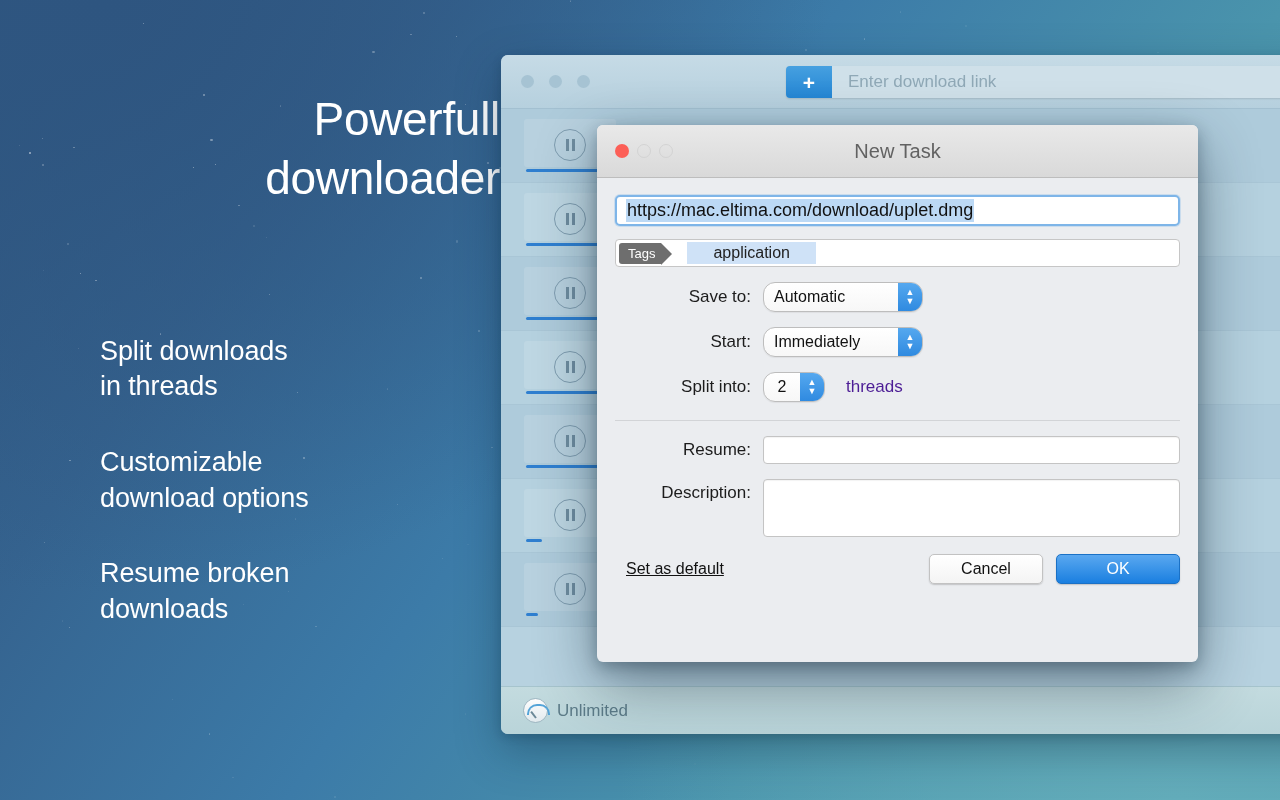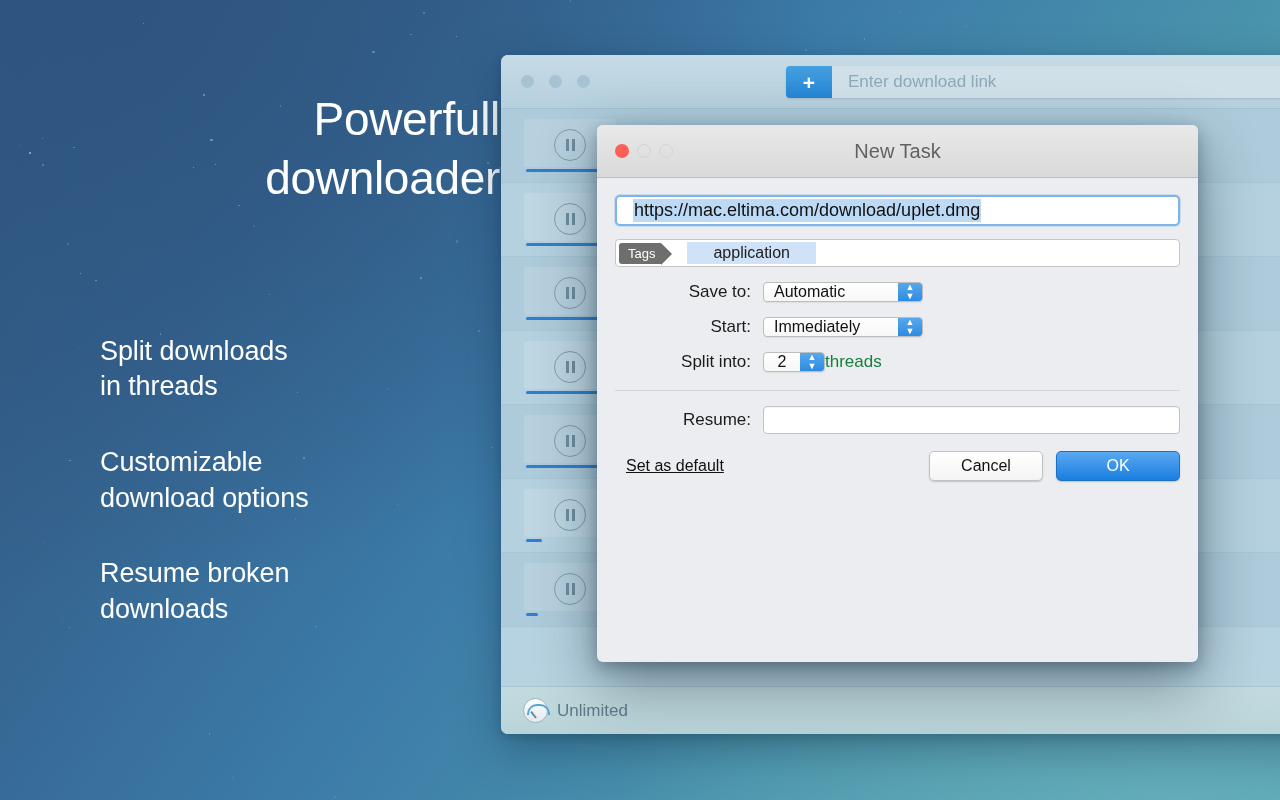--- a/index.html
+++ b/index.html
@@ -124,21 +124,21 @@
   .dlg-title { font-size:20px; color:#626262; font-weight:400; }
   .dlg-dots { position:absolute; left:18px; top:19px; display:flex; gap:8px; }
   .dd { width:14px; height:14px; border-radius:50%; }
   .dd.close { background:#fc5f57; }
   .dd.min, .dd.zoom { background:transparent; border:1px solid #d3d3d3; }
 
   .dlg-body { padding:17px 18px 0 18px; }
 
   .url-wrap {
     border:2px solid #7eb5e8; border-radius:5px; background:#fff;
-    height:31px; display:flex; align-items:center; padding:0 16px;
+    height:31px; display:flex; align-items:center; padding:0 9px;
     box-shadow:0 0 0 1px rgba(126,181,232,.3);
   }
   .url-text {
     font-size:18px; color:#111; background:#bcd9f5;
     padding:1px 1px; white-space:nowrap;
   }
 
   .tags-wrap {
     margin-top:13px; height:28px; border:1px solid #c6c6c6; border-radius:4px;
     background:#fff; display:flex; align-items:center; padding:0 3px; gap:4px;
@@ -157,36 +157,36 @@
     background:#cfe2f7; padding:2px 26px;
   }
 
   
   .frow { display:flex; align-items:center; margin-top:15px; }
   .flabel {
     width:148px; text-align:right; padding-right:12px;
     font-size:17px; color:#1c1c1c;
   }
   .select {
-    height:20px; border:1px solid #bdbdbd; border-radius:4px;
+    height:30px; border:1px solid #bdbdbd; border-radius:12px;
     background:linear-gradient(#fff,#f7f7f7); display:flex; align-items:center;
     overflow:hidden; box-shadow:0 1px 1px rgba(0,0,0,.06);
   }
   .select .val { font-size:16px; color:#111; padding:0 10px; flex:1; }
   .stepper {
     width:24px; align-self:stretch;
     background:linear-gradient(#55a8ef,#2f8ae0);
     display:flex; flex-direction:column; align-items:center;
     justify-content:center; gap:2px; color:#fff; font-size:9px; line-height:1;
   }
   .select.save-to { width:160px; }
   .select.start   { width:160px; }
   .select.threads { width:62px; }
   .select.threads .val { text-align:center; padding:0 6px; }
-  .threads-label { margin-left:0; font-size:17px; color:#15803d; }
+  .threads-label { margin-left:21px; font-size:17px; color:#4c1d95; }
 
   .divider { height:1px; background:#d2d4d7; margin:18px 0 0 0; }
 
   .tinput {
     flex:1; height:28px; border:1px solid #c4c4c4; border-radius:4px;
     background:#fff; display:flex; align-items:center; padding:0 10px;
     font-size:16px; color:#111;
     box-shadow:inset 0 1px 1px rgba(0,0,0,.05);
   }
   .tarea {
@@ -475,20 +475,24 @@
     <div class="divider"></div>
 
 
     <div class="frow">
       <span class="flabel">Resume:</span>
       <div class="tinput">
         <span></span>
       </div>
     </div>
 
+    <div class="frow desc">
+      <span class="flabel">Description:</span>
+      <div class="tarea"></div>
+    </div>
 
 
     <div class="footer">
       <span class="set-default">Set as default</span>
       <div class="btns">
         <div class="btn cancel">Cancel</div>
         <div class="btn ok">OK</div>
       </div>
     </div>
 

